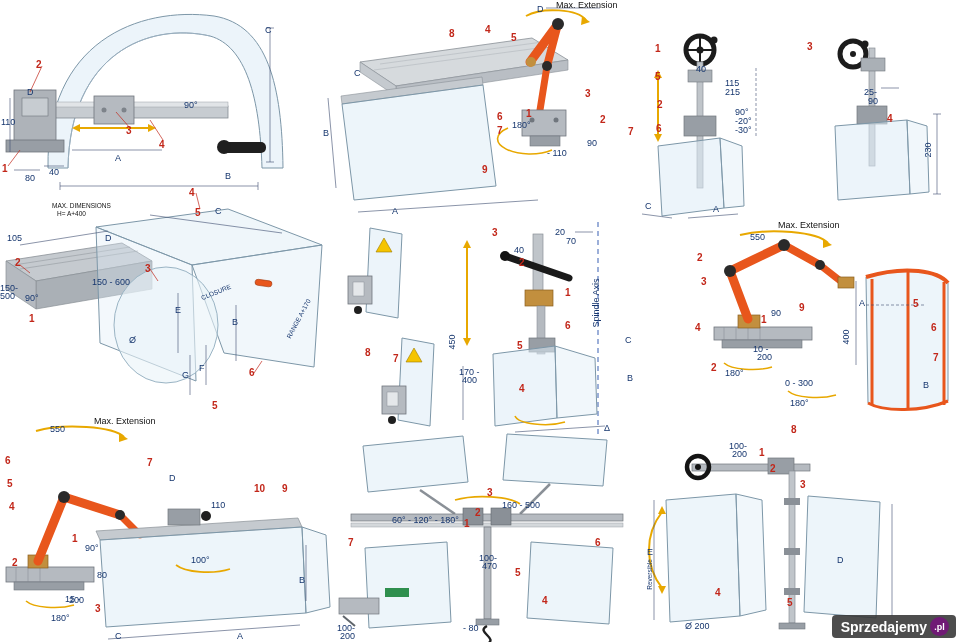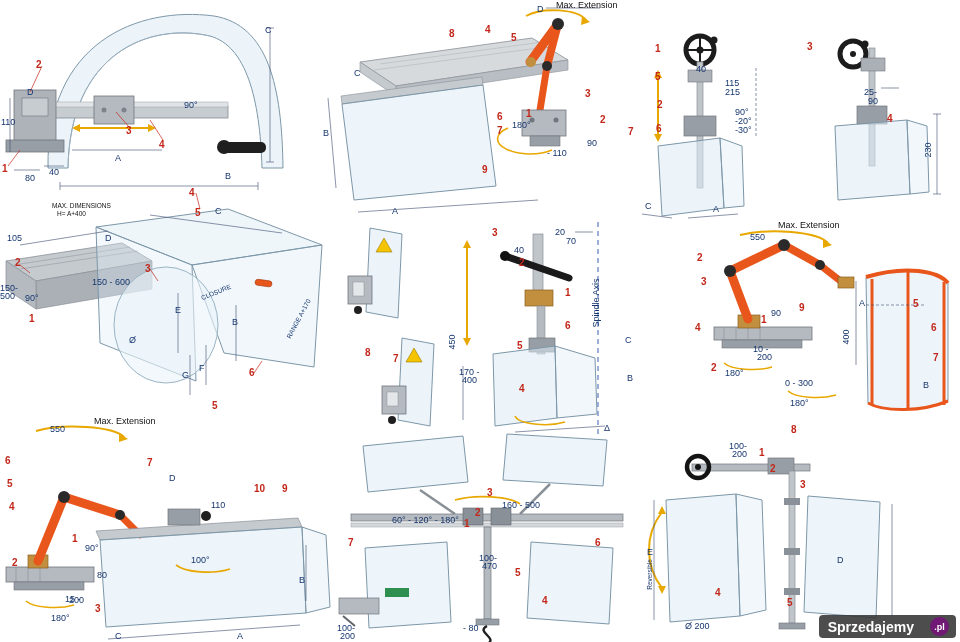--- a/index.html
+++ b/index.html
@@ -8,21 +8,21 @@
   .panel svg{position:absolute;left:0;top:0;}
   .lbl{position:absolute;font-size:9px;line-height:1.05;white-space:nowrap;}
   .dim{color:#16366e;}
   .red{color:#c2271a;font-weight:bold;font-size:10px;}
   .blk{color:#111;font-size:9px;}
   .sm{font-size:6.5px;}
   .rot{transform:rotate(-90deg);transform-origin:0 100%;}
   .watermark{position:absolute;right:4px;bottom:4px;background:rgba(52,52,52,.88);color:#fff;
     border-radius:4px;padding:2px 7px 2px 9px;display:flex;align-items:center;font-size:14px;font-weight:bold;}
   .watermark .tld{background:#701a75;border-radius:50%;width:19px;height:19px;display:flex;
-    align-items:center;justify-content:center;font-size:9px;margin-left:16px;}
+    align-items:center;justify-content:center;font-size:9px;margin-left:3px;}
 </style>
 </head>
 <body>
 
 <div id="canvas">
 
   <div class="panel" style="left:0;top:0;width:300px;height:200px">
     <svg width="300" height="200" viewBox="0 0 300 200">
       <g>
         <path d="M48,168 C46,42 138,6 214,16 C268,25 282,86 283,168 L262,168 C260,98 246,46 210,36 C148,22 70,54 68,168 Z" fill="#dcebf5" fill-opacity="0.55" stroke="#7d97a8" stroke-width="1"></path>

